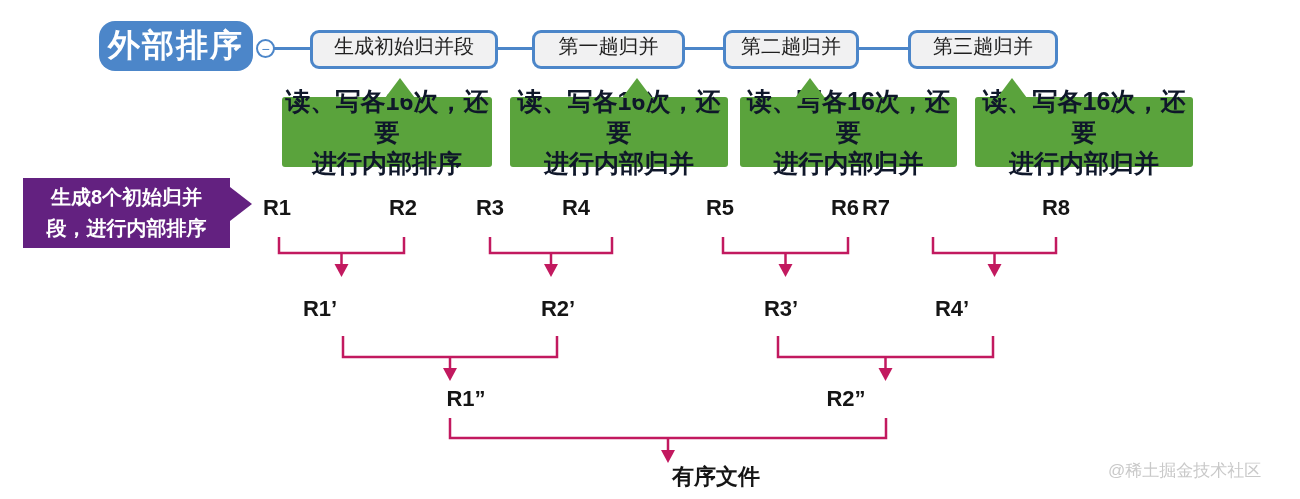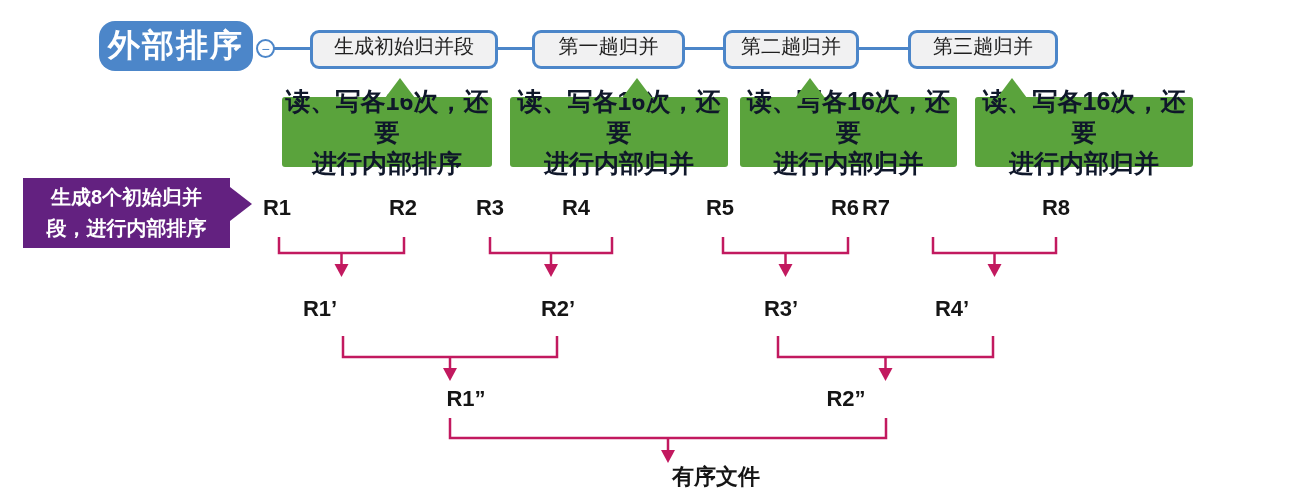--- a/index.html
+++ b/index.html
@@ -161,14 +161,15 @@
   <span class="run-label r1 p-r1p">R1’</span>
   <span class="run-label r1 p-r2p">R2’</span>
   <span class="run-label r1 p-r3p">R3’</span>
   <span class="run-label r1 p-r4p">R4’</span>
 
   <span class="run-label r2 p-r1pp">R1”</span>
   <span class="run-label r2 p-r2pp">R2”</span>
 
   <span class="run-label result-label">有序文件</span>
 
+  <span class="watermark">@稀土掘金技术社区</span>
 
 </div>
 
 </body></html>

